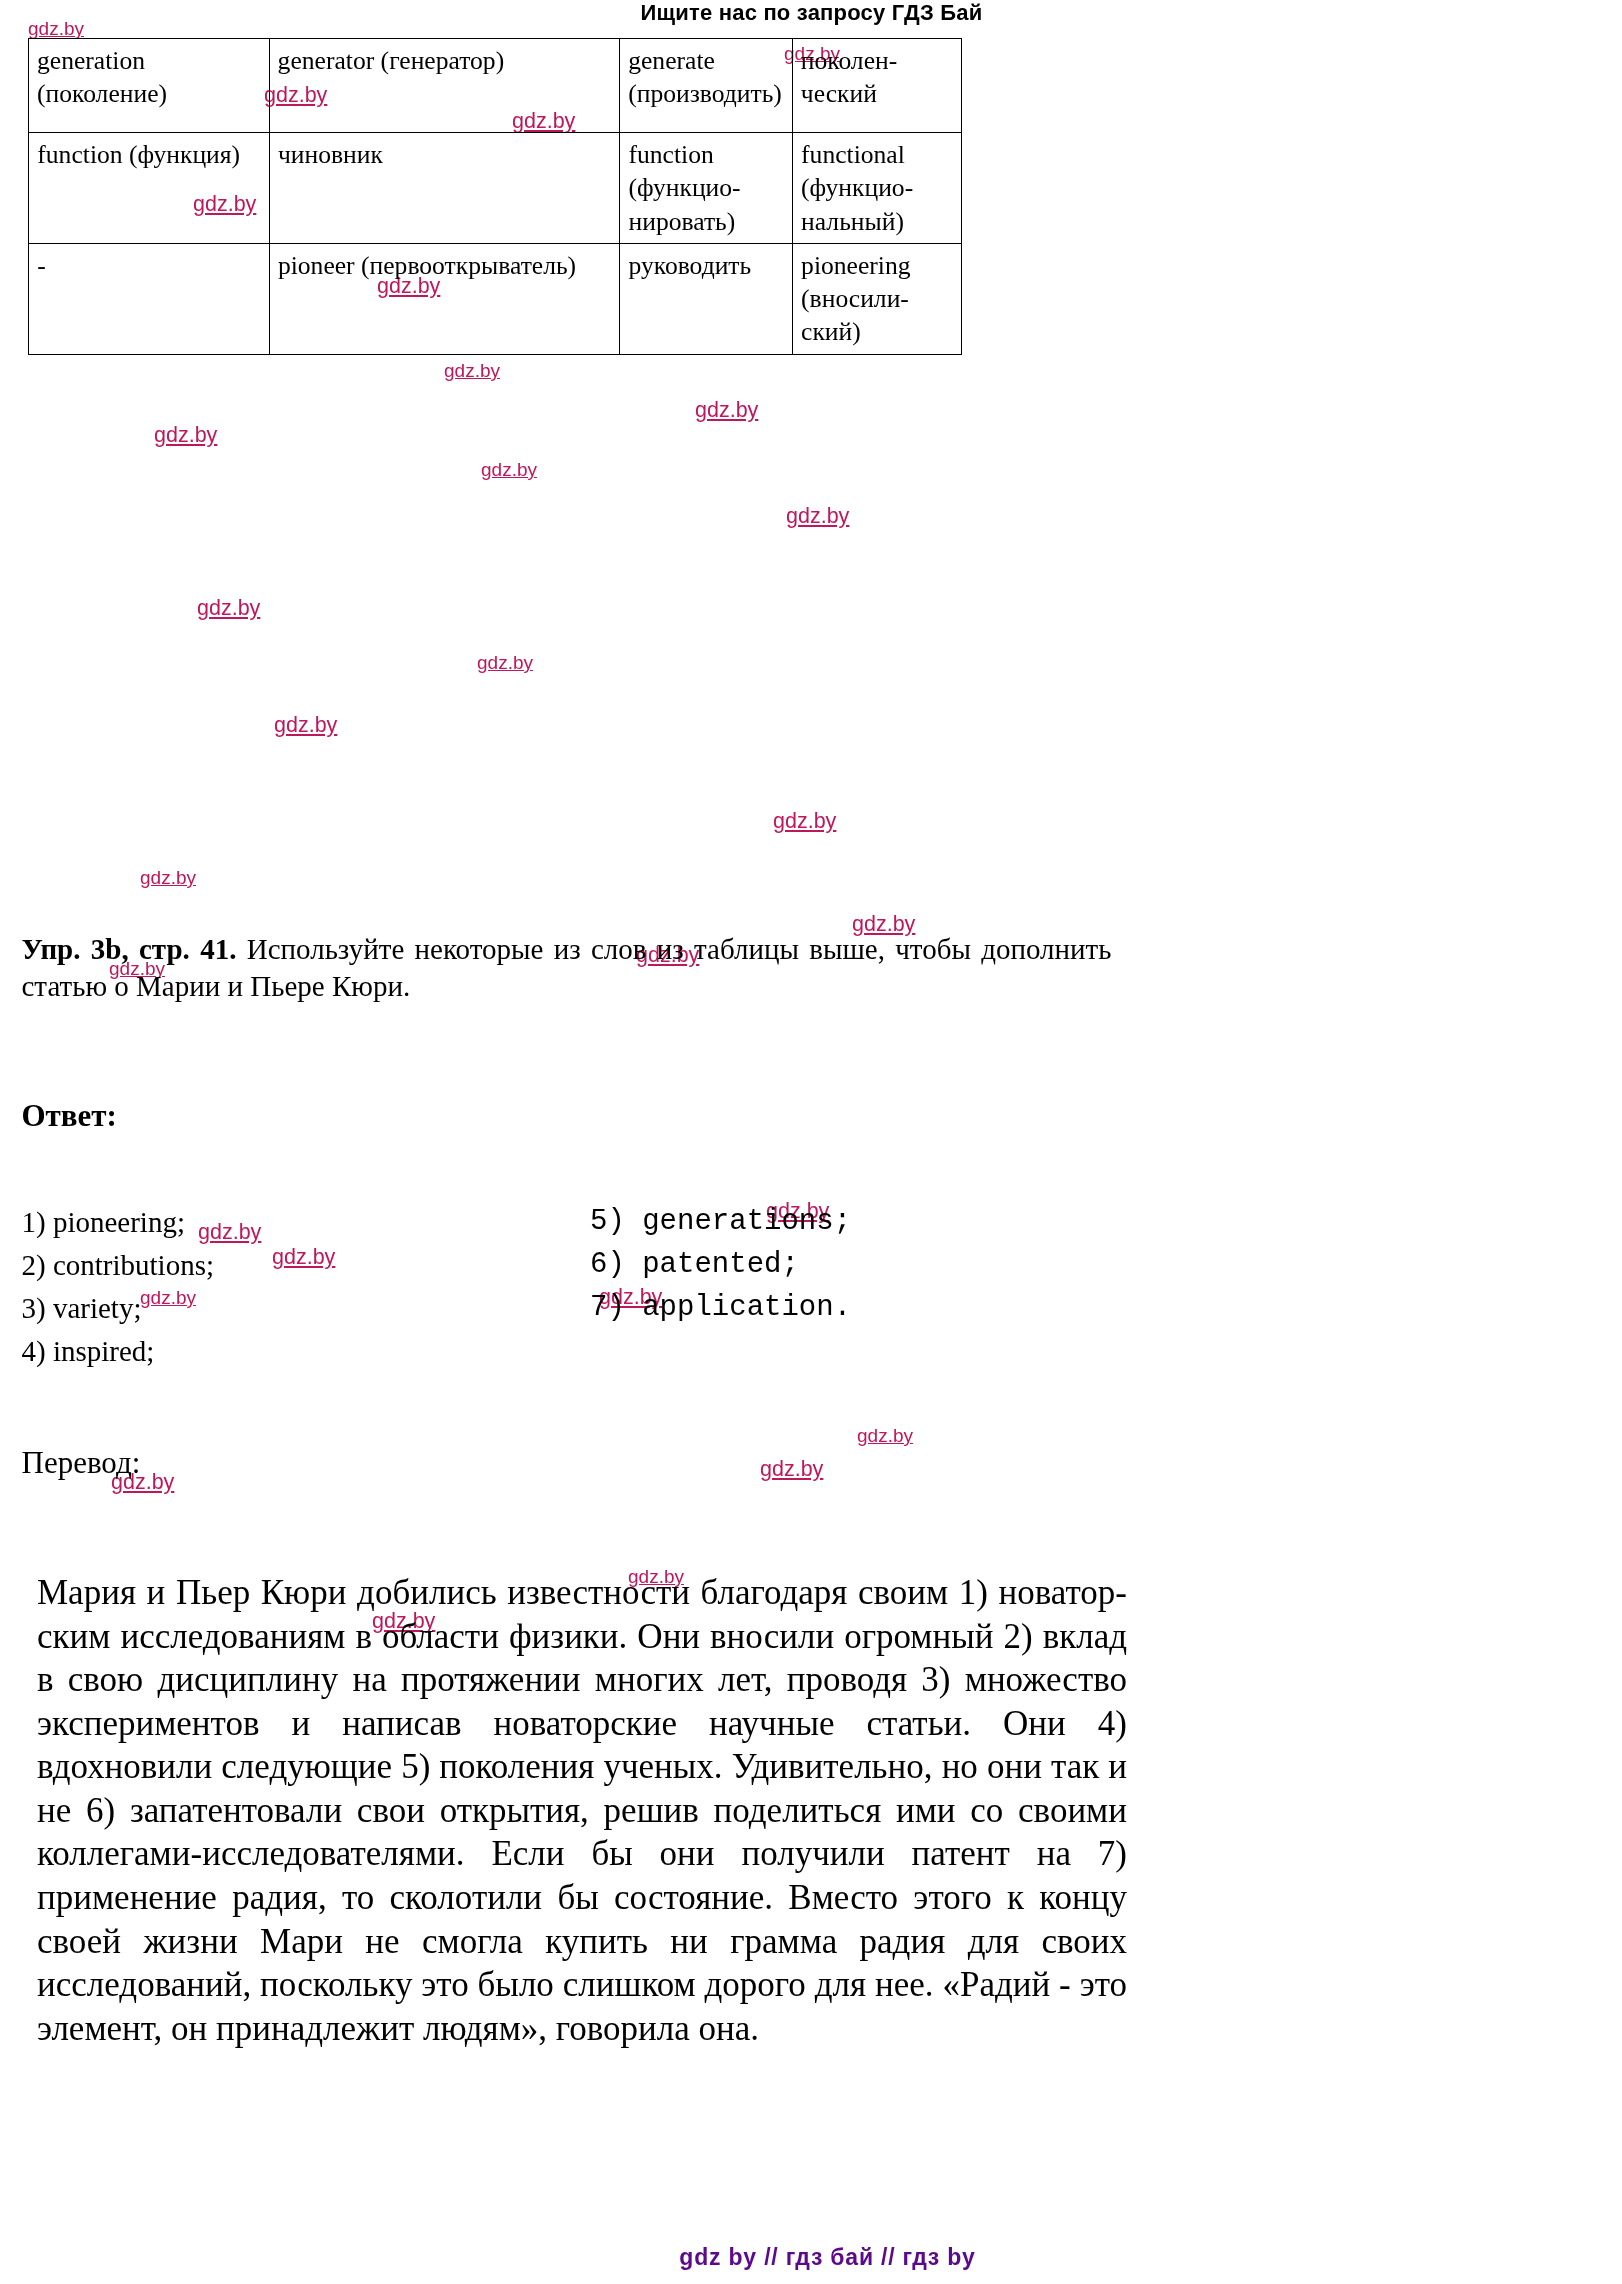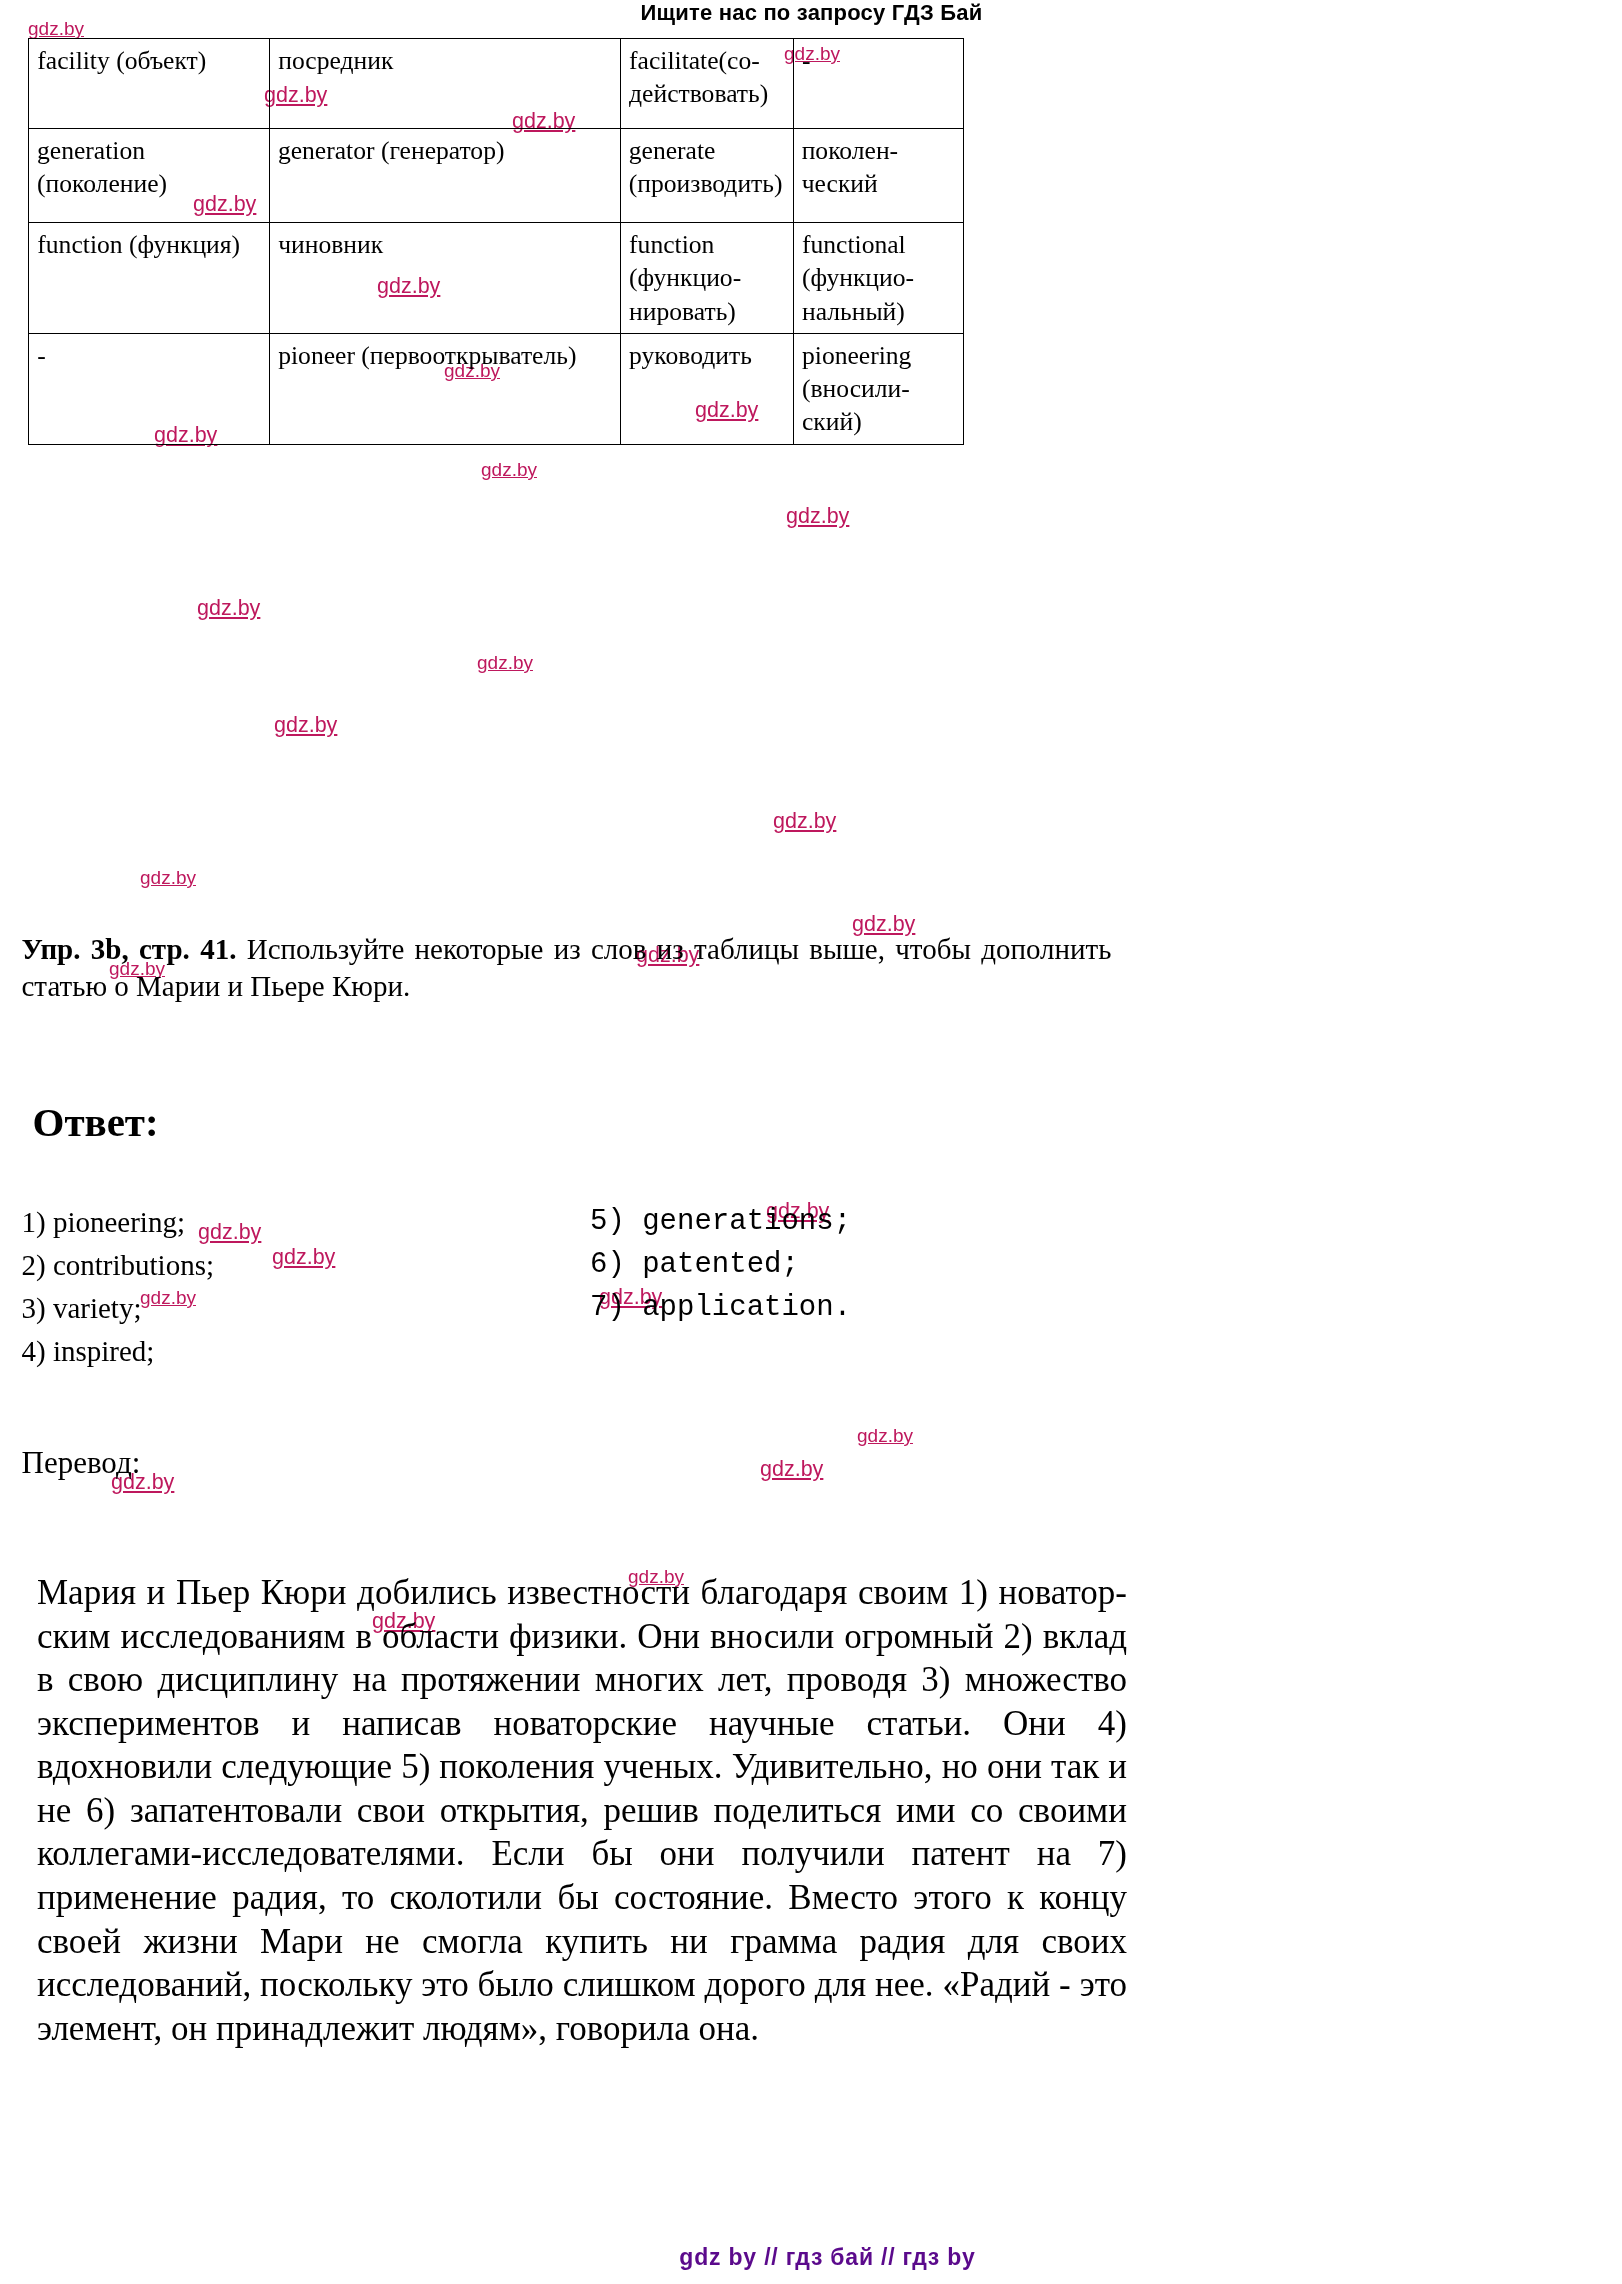--- a/index.html
+++ b/index.html
@@ -80,23 +80,22 @@
     line-height: 1.26;
     text-align: justify;
   }
   .exercise-block .ex-label { font-weight: bold; }
 
   
   .answer-heading {
     position: absolute;
     left: 21.5px;
     top: 1098px;
-    font-size: 41px;
+    font-size: 31px;
     font-weight: bold;
-    margin-left: 11px;
   }
   .answer-col {
     position: absolute;
     font-size: 29px;
     line-height: 1.48;
   }
   .answer-col.left { left: 21.5px; top: 1201px; }
   .answer-col.right { left: 590px; top: 1201px; font-family: Liberation Mono, monospace; }
 
   
@@ -166,26 +165,20 @@
     <span class="wm" style="left: 766px; top: 1199px;">gdz.by</span>
     <span class="wm sm" style="left: 857px; top: 1425px;">gdz.by</span>
     <span class="wm" style="left: 760px; top: 1457px;">gdz.by</span>
     <span class="wm" style="left: 111px; top: 1470px;">gdz.by</span>
     <span class="wm sm" style="left: 628px; top: 1566px;">gdz.by</span>
     <span class="wm" style="left: 372px; top: 1609px;">gdz.by</span>
   </div>
 
 <table class="vocab-table">
   <tbody>
-    <tr class="row-1">
-      <td class="col-a">facility (объект)</td>
-      <td class="col-b">посредник</td>
-      <td class="col-c">facilitate(со­действо­вать)</td>
-      <td class="col-d">-</td>
-    </tr>
     <tr class="row-2">
       <td class="col-a">generation (поколение)</td>
       <td class="col-b">generator (генератор)</td>
       <td class="col-c">generate (произво­дить)</td>
       <td class="col-d">поколен­ческий</td>
     </tr>
     <tr class="row-3">
       <td class="col-a">function (функция)</td>
       <td class="col-b">чиновник</td>
       <td class="col-c">function (функцио­нировать)</td>

